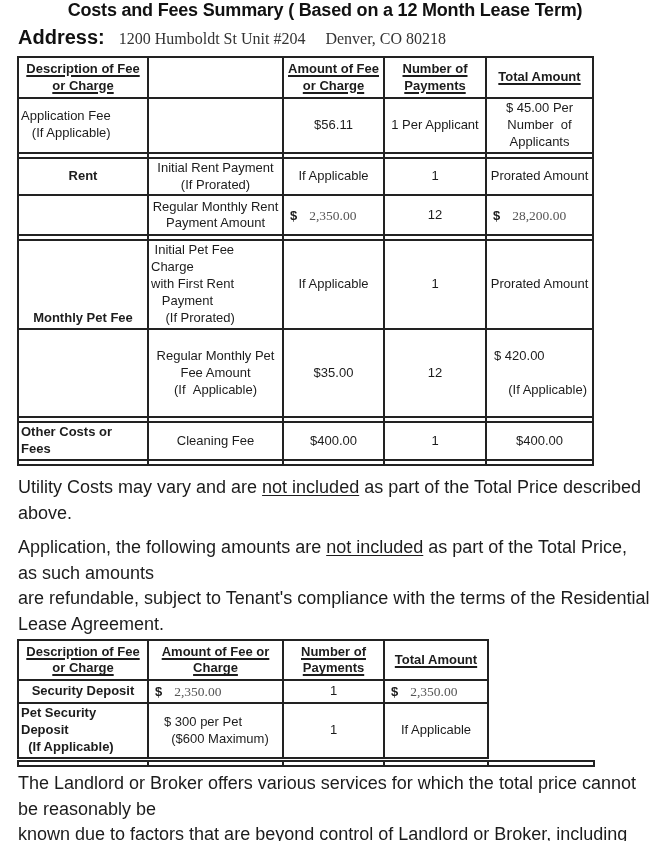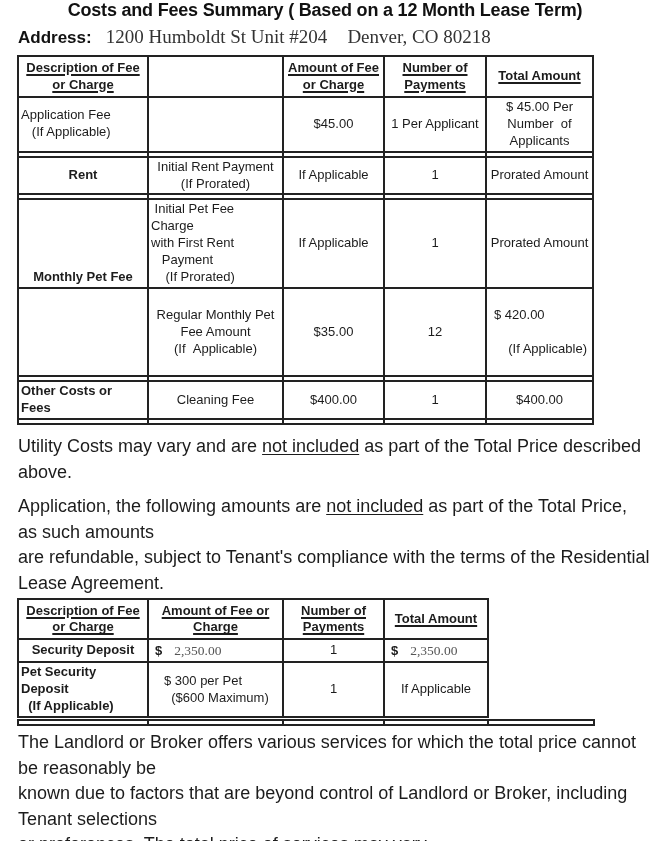--- a/index.html
+++ b/index.html
@@ -1,22 +1,22 @@
 <!DOCTYPE html>
 <html><head>
 <meta charset="utf-8">
 <style>
   html,body{margin:0;padding:0;background:#ffffff;}
   body{width:650px;height:841px;font-family:"Liberation Sans",sans-serif;color:#1c1c1c;overflow:hidden;}
   .page{position:relative;width:650px;height:841px;background:#ffffff;}
 
   .title{text-align:center;font-size:18px;font-weight:bold;letter-spacing:-0.2px;color:#111;}
   .addr-row{margin:5px 0 0 18px;display:flex;align-items:baseline;}
-  .addr-label{font-size:17px;font-weight:bold;color:#111;}
-  .addr-val{font-family:"Liberation Serif",serif;font-size:19px;color:#333;margin-left:14px;}
+  .addr-label{font-size:20px;font-weight:bold;color:#111;}
+  .addr-val{font-family:"Liberation Serif",serif;font-size:16px;color:#333;margin-left:14px;}
   .addr-val.second{margin-left:20px;}
 
   table{border-collapse:collapse;table-layout:fixed;margin-left:17px;}
   #table1{margin-top:7px;}
   #table2{margin-top:2px;}
   td,th{border:2px solid #222;font-size:13px;padding:1px 2px;vertical-align:middle;
         text-align:center;white-space:pre-line;line-height:1.30;overflow:hidden;}
   th{font-weight:bold;font-size:13px;text-decoration:underline;text-underline-offset:2px;
      text-decoration-thickness:1.5px;}
   tr.sp td{height:3px;padding:0;font-size:1px;line-height:1px;}
@@ -72,21 +72,21 @@
 or Charge</th>
       <th>Number of
 Payments</th>
       <th>Total Amount</th>
     </tr>
 
     <tr class="h-app">
       <td class="left">Application Fee
 &nbsp;&nbsp;&nbsp;(If Applicable)</td>
       <td></td>
-      <td>$45.00</td>
+      <td>$56.11</td>
       <td>1 Per Applicant</td>
       <td>$ 45.00 Per
 Number &nbsp;of
 Applicants</td>
     </tr>
 
     <tr class="sp">
           <td></td>
           <td></td>
           <td></td>
@@ -96,20 +96,28 @@
 
     <tr class="h-rent1">
       <td class="bold">Rent</td>
       <td>Initial Rent Payment
 (If Prorated)</td>
       <td>If Applicable</td>
       <td>1</td>
       <td>Prorated Amount</td>
     </tr>
 
+    <tr class="h-rent2">
+      <td></td>
+      <td>Regular Monthly Rent
+Payment Amount</td>
+      <td class="money"><span class="cur">$</span><span class="val">2,350.00</span></td>
+      <td>12</td>
+      <td class="money"><span class="cur">$</span><span class="val">28,200.00</span></td>
+    </tr>
 
     <tr class="sp">
           <td></td>
           <td></td>
           <td></td>
           <td></td>
           <td></td>
         </tr>
 
     <tr class="h-pet1">

